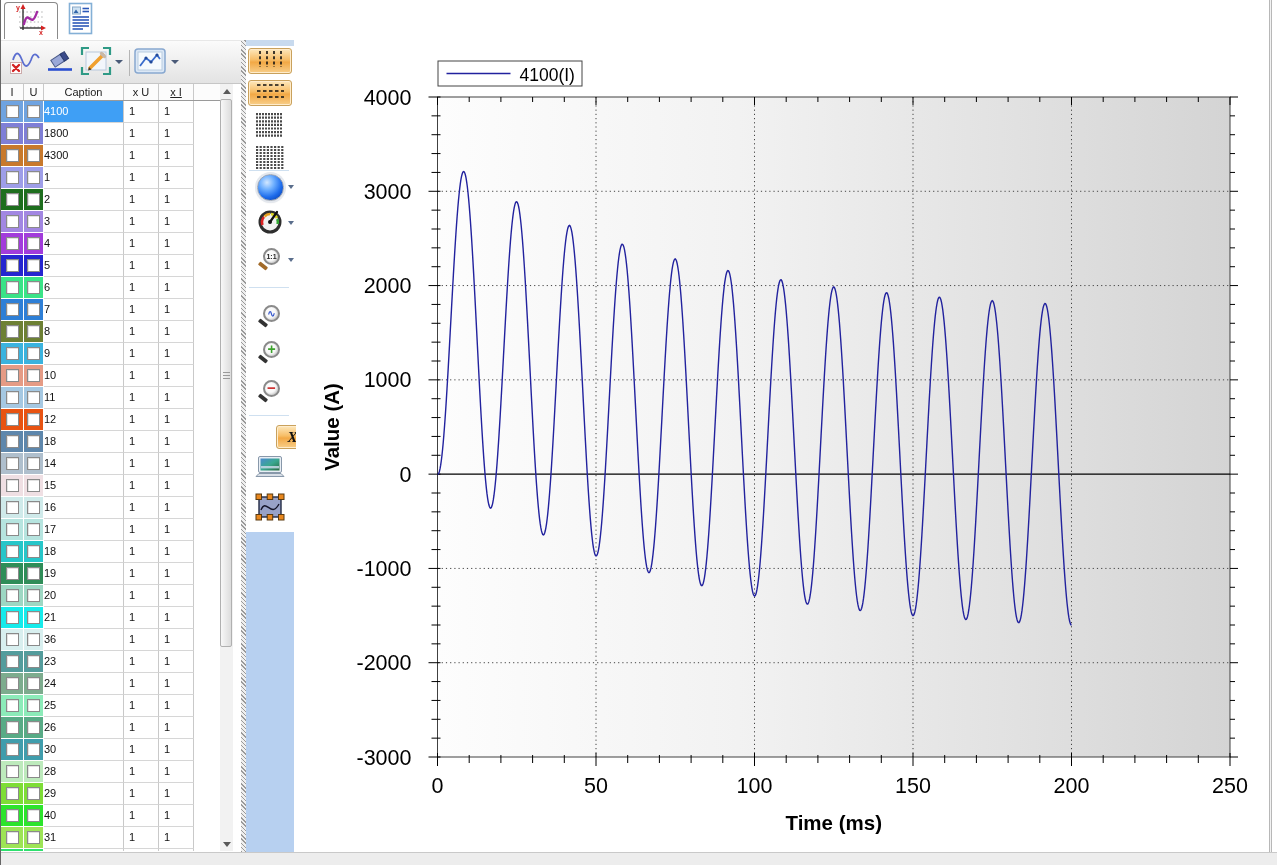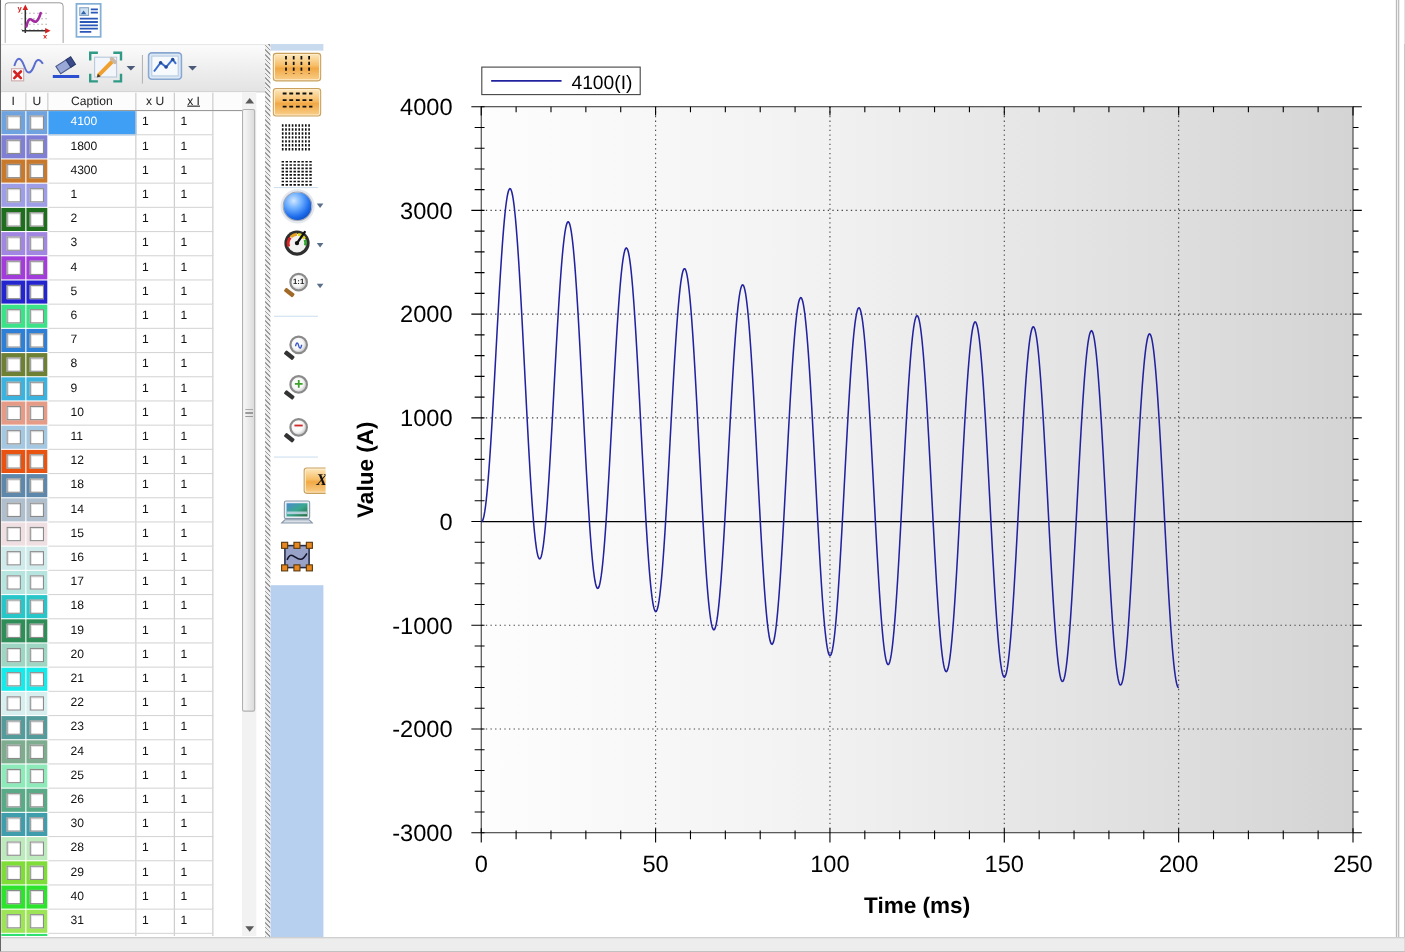--- a/index.html
+++ b/index.html
@@ -20,21 +20,21 @@
   
   .signal-table{position:absolute;left:0;top:84px;width:232px;height:767px;background:#fff;font-size:11px;color:#111;overflow:hidden;}
   .st-header{display:flex;height:17px;line-height:16px;background:#fcfcfc;border-bottom:1px solid #9a9a9a;color:#222;}
   .st-header div{text-align:center;border-right:1px solid #c9c9c9;}
   .hc-i{width:23px;} .hc-u{width:20px;} .hc-cap{width:80px;} .hc-xu{width:35px;} .hc-xi{width:35px;text-decoration:underline;}
   .st-rows{position:absolute;left:0;top:17px;width:200px;height:750px;overflow:hidden;}
   .st-row{display:flex;height:22px;cursor:pointer;}
   .sw{width:22px;height:21px;margin-right:1px;display:flex;align-items:center;justify-content:center;}
   .sw.u{width:19px;}
   .cb{width:13px;height:13px;background:#fff;border:1px solid #8a8a8a;box-shadow:inset 1px 1px 0 #e2e2e2;}
-  .cap-cell{width:80px;height:22px;line-height:21px;padding-left:20px;border-right:1px solid #c9c9c9;border-bottom:1px solid #d6d6d6;}
+  .cap-cell{width:80px;height:22px;line-height:21px;padding-left:0;border-right:1px solid #c9c9c9;border-bottom:1px solid #d6d6d6;}
   .num-cell{width:35px;height:22px;line-height:21px;padding-left:5px;border-right:1px solid #c9c9c9;border-bottom:1px solid #d6d6d6;}
   
   .vscroll{position:absolute;left:219px;top:84px;width:13px;height:767px;background:#f2f2f2;}
   .vs-btn{position:absolute;left:0;width:13px;height:14px;display:flex;align-items:center;justify-content:center;}
   .tri-up{width:0;height:0;border-left:4px solid transparent;border-right:4px solid transparent;border-bottom:5px solid #5a5a5a;}
   .tri-down{width:0;height:0;border-left:4px solid transparent;border-right:4px solid transparent;border-top:5px solid #5a5a5a;}
   .vs-thumb{position:absolute;left:0px;top:15px;width:12px;height:548px;background:linear-gradient(to right,#f8f8f8,#dcdcdc);
      border:1px solid #b0b0b0;border-radius:2px;}
   .vs-grip{position:absolute;left:2px;top:272px;width:7px;height:8px;
      background:repeating-linear-gradient(#9a9a9a 0 1px,transparent 1px 3px);}
@@ -440,21 +440,21 @@
           <div class="num-cell">1</div>
           <div class="num-cell">1</div>
         </div>
         <div class="st-row">
           <div class="sw" style="background: rgb(216, 239, 239);">
             <div class="cb"></div>
           </div>
           <div class="sw u" style="background: rgb(216, 239, 239);">
             <div class="cb"></div>
           </div>
-          <div class="cap-cell">22</div>
+          <div class="cap-cell">36</div>
           <div class="num-cell">1</div>
           <div class="num-cell">1</div>
         </div>
         <div class="st-row">
           <div class="sw" style="background: rgb(84, 156, 156);">
             <div class="cb"></div>
           </div>
           <div class="sw u" style="background: rgb(84, 156, 156);">
             <div class="cb"></div>
           </div>

